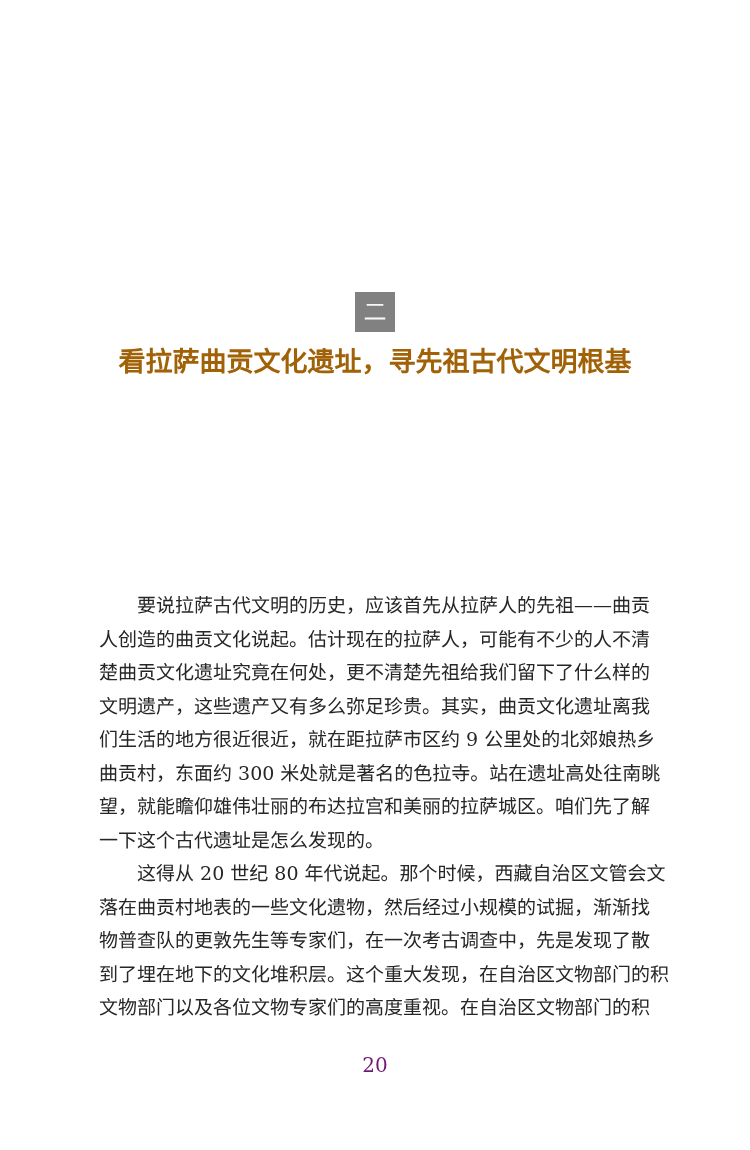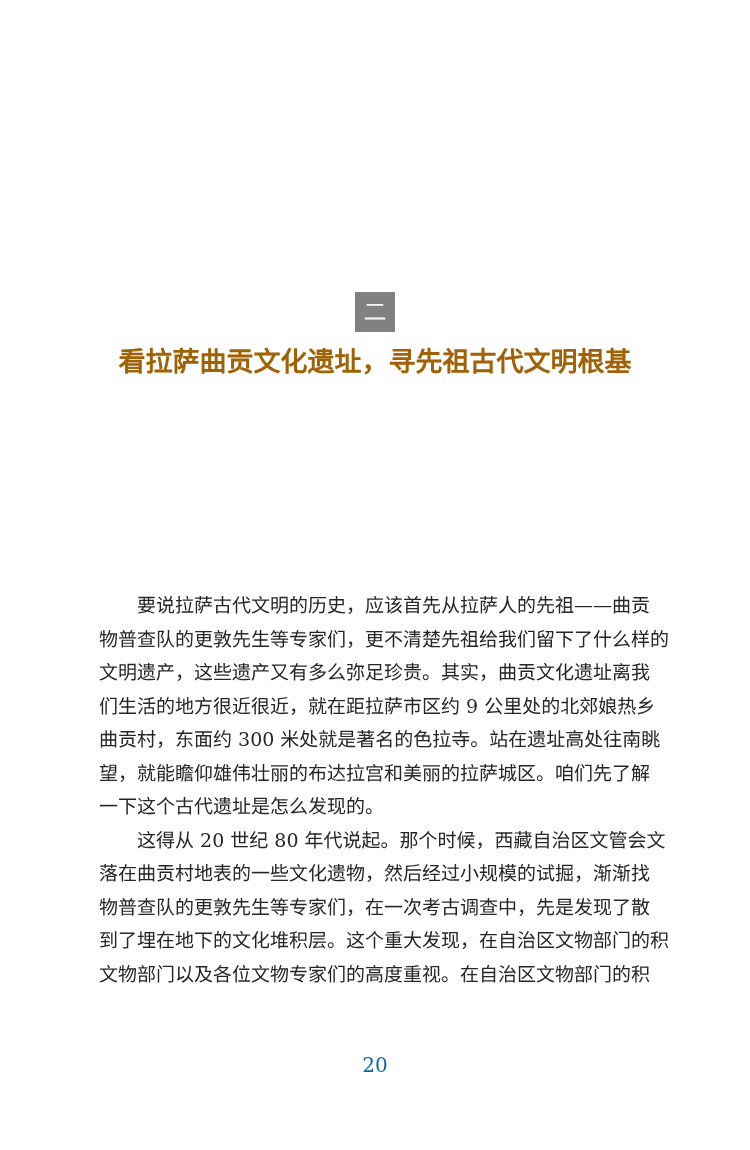--- a/index.html
+++ b/index.html
@@ -58,37 +58,38 @@
     white-space: pre;
     text-align: left;
   }
   .page-number {
     position: absolute;
     top: 1053px;
     left: 0;
     width: 100%;
     text-align: center;
     font-size: 20px;
-    color: #0369a1;
+    color: #701a75;
   }
 </style>
 </head>
 <body>
 
 <div class="page">
 
   <div class="chapter-box">
     <span class="chapter-number">二</span>
   </div>
 
   <div class="chapter-title">看拉萨曲贡文化遗址，寻先祖古代文明根基</div>
 
   <div class="body-text">
       <div class="body-line">　　要说拉萨古代文明的历史，应该首先从拉萨人的先祖——曲贡</div>
-      <div class="body-line">物普查队的更敦先生等专家们，更不清楚先祖给我们留下了什么样的</div>
+      <div class="body-line">人创造的曲贡文化说起。估计现在的拉萨人，可能有不少的人不清</div>
+      <div class="body-line">楚曲贡文化遗址究竟在何处，更不清楚先祖给我们留下了什么样的</div>
       <div class="body-line">文明遗产，这些遗产又有多么弥足珍贵。其实，曲贡文化遗址离我</div>
       <div class="body-line">们生活的地方很近很近，就在距拉萨市区约 9 公里处的北郊娘热乡</div>
       <div class="body-line">曲贡村，东面约 300 米处就是著名的色拉寺。站在遗址高处往南眺</div>
       <div class="body-line">望，就能瞻仰雄伟壮丽的布达拉宫和美丽的拉萨城区。咱们先了解</div>
       <div class="body-line">一下这个古代遗址是怎么发现的。</div>
       <div class="body-line">　　这得从 20 世纪 80 年代说起。那个时候，西藏自治区文管会文</div>
       <div class="body-line">落在曲贡村地表的一些文化遗物，然后经过小规模的试掘，渐渐找</div>
       <div class="body-line">物普查队的更敦先生等专家们，在一次考古调查中，先是发现了散</div>
       <div class="body-line">到了埋在地下的文化堆积层。这个重大发现，在自治区文物部门的积</div>
       <div class="body-line">文物部门以及各位文物专家们的高度重视。在自治区文物部门的积</div>

